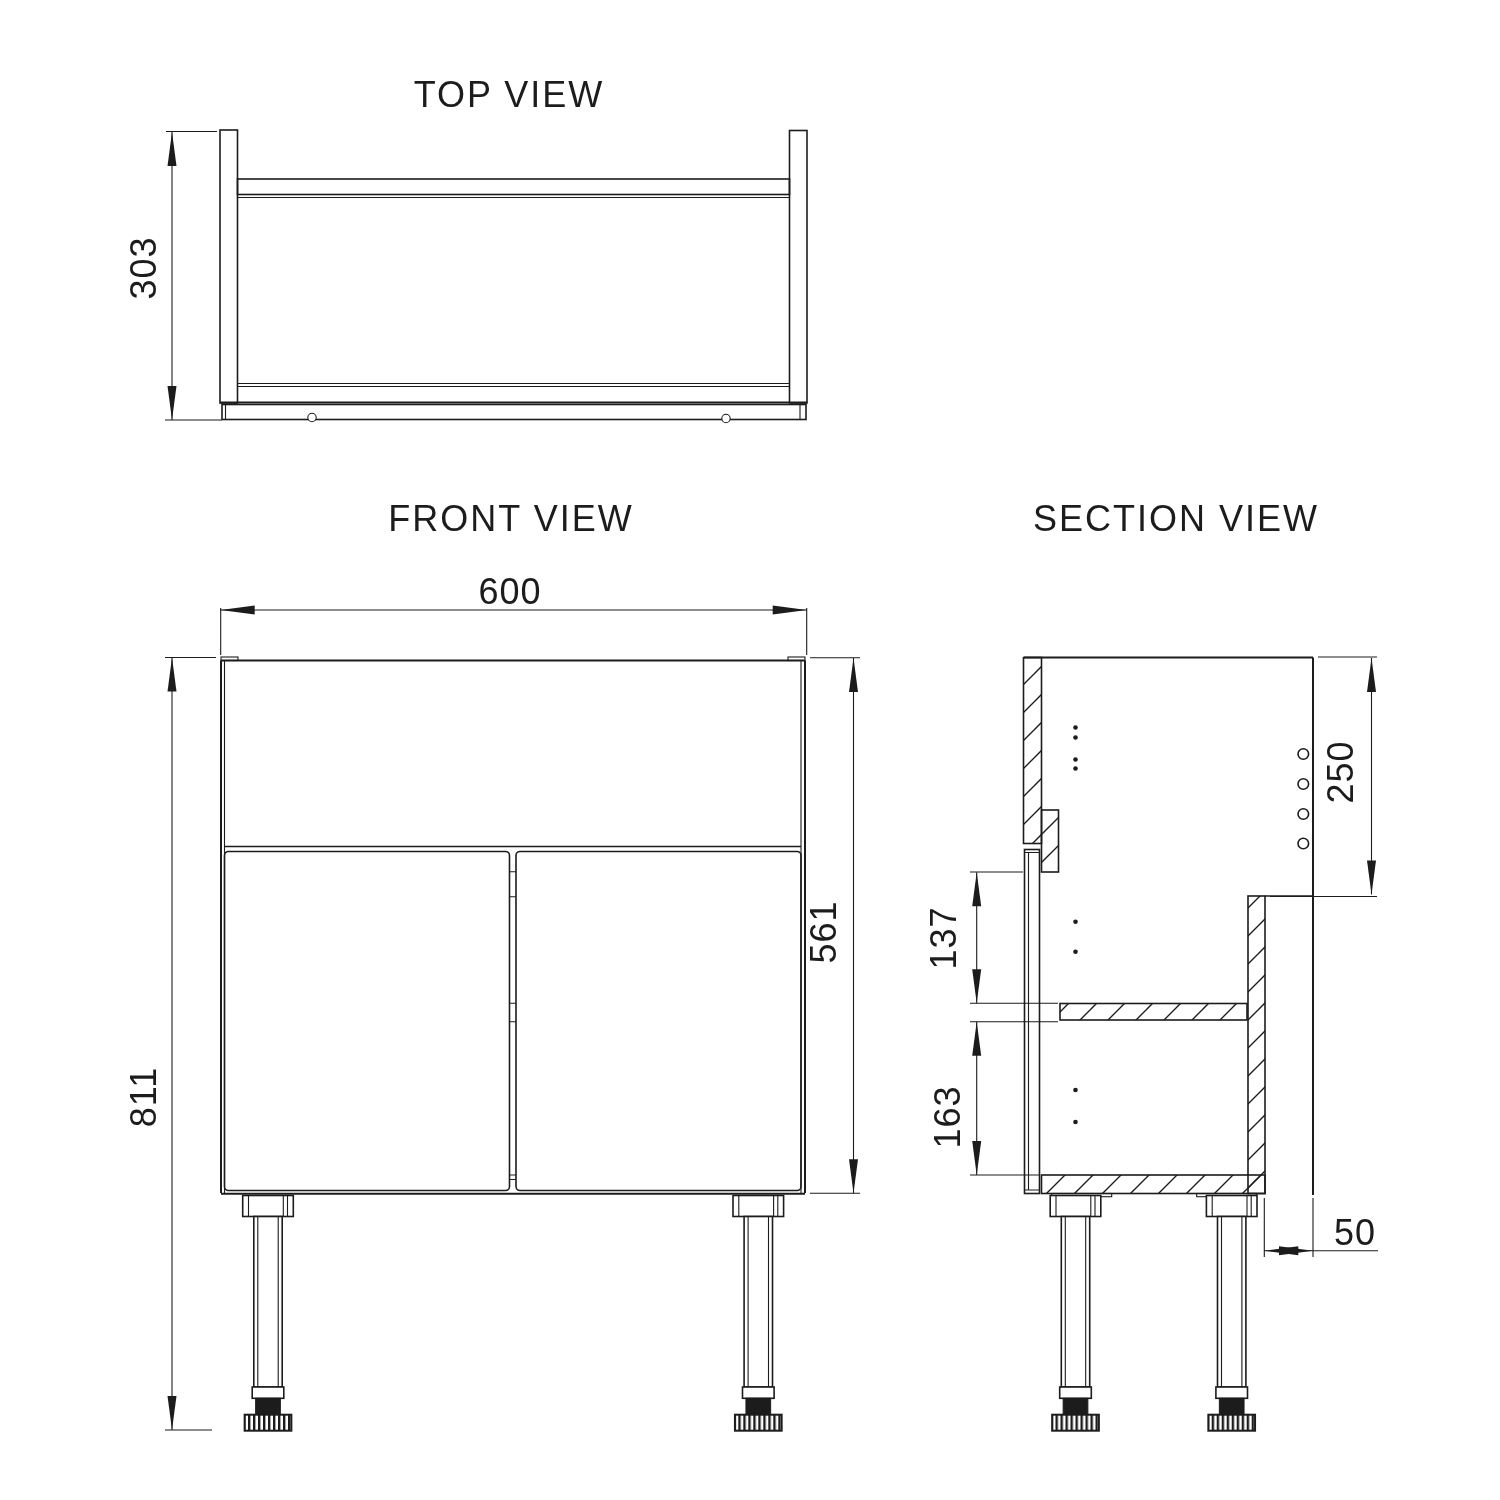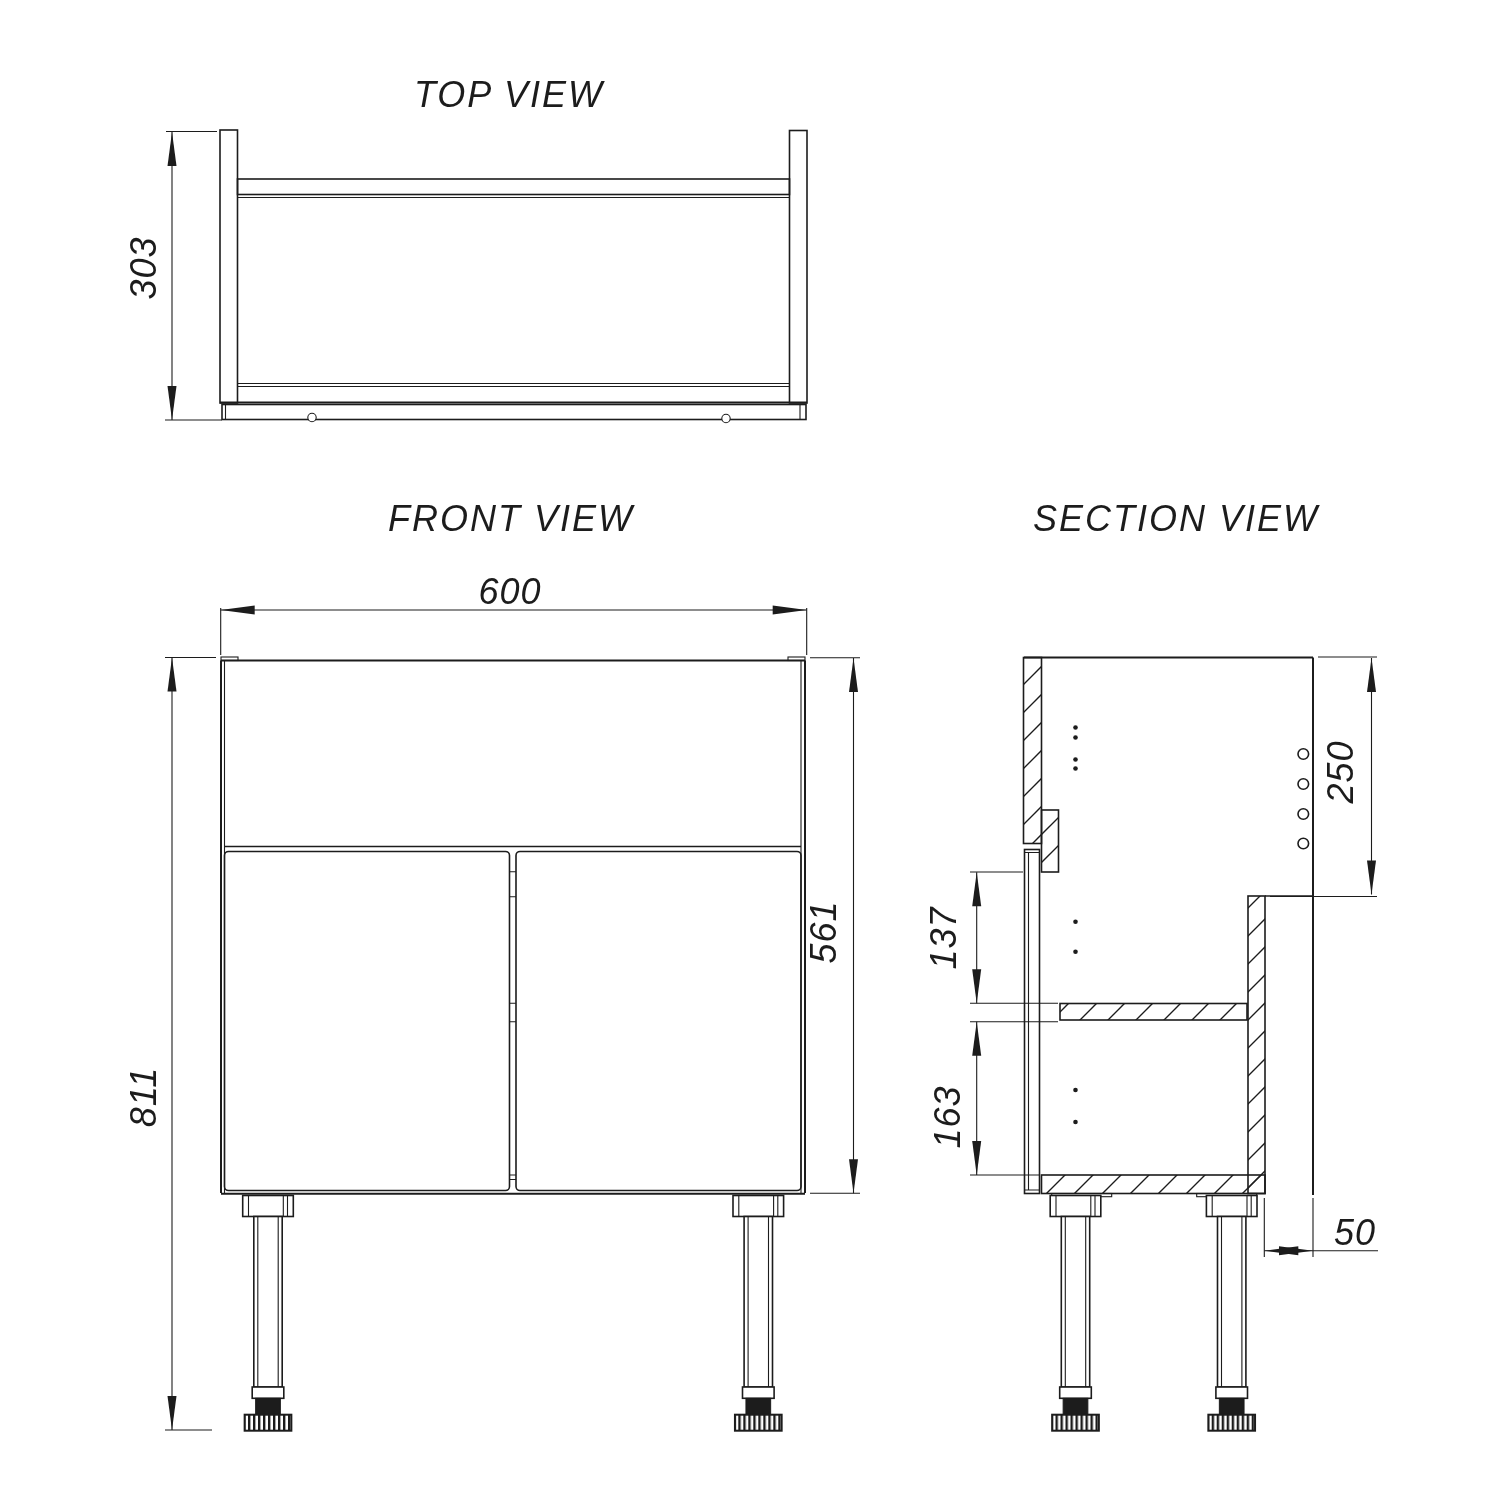--- a/index.html
+++ b/index.html
@@ -1,17 +1,17 @@
 <!DOCTYPE html>
 <html style="--line: #1c1c1c; --bg: #ffffff;"><head>
 <meta charset="utf-8">
 <style>
   :root { --line:#1c1c1c; --bg:#ffffff; }
   html,body { margin:0; padding:0; background:var(--bg); }
-  .canvas-wrap { width:1500px; height:1500px; position:relative; background:var(--bg);font-style:italic; }
+  .canvas-wrap { width:1500px; height:1500px; position:relative; background:var(--bg); }
   svg text { fill:var(--line); font-family:"Liberation Sans", sans-serif; }
   .title-text { font-size:36px; letter-spacing:2px; font-weight:300; }
   .dim-text  { font-size:36px; font-weight:300; letter-spacing:1px; }
   .ln  { stroke:var(--line); fill:none; }
   .w2  { stroke-width:2; }
   .w16 { stroke-width:1.6; }
   .w1  { stroke-width:1.1; }
   .arr { fill:var(--line); stroke:none; }
   .dot { fill:var(--line); stroke:none; }
   .hatch { fill:url(#hatch); stroke:var(--line); stroke-width:1.6; }

